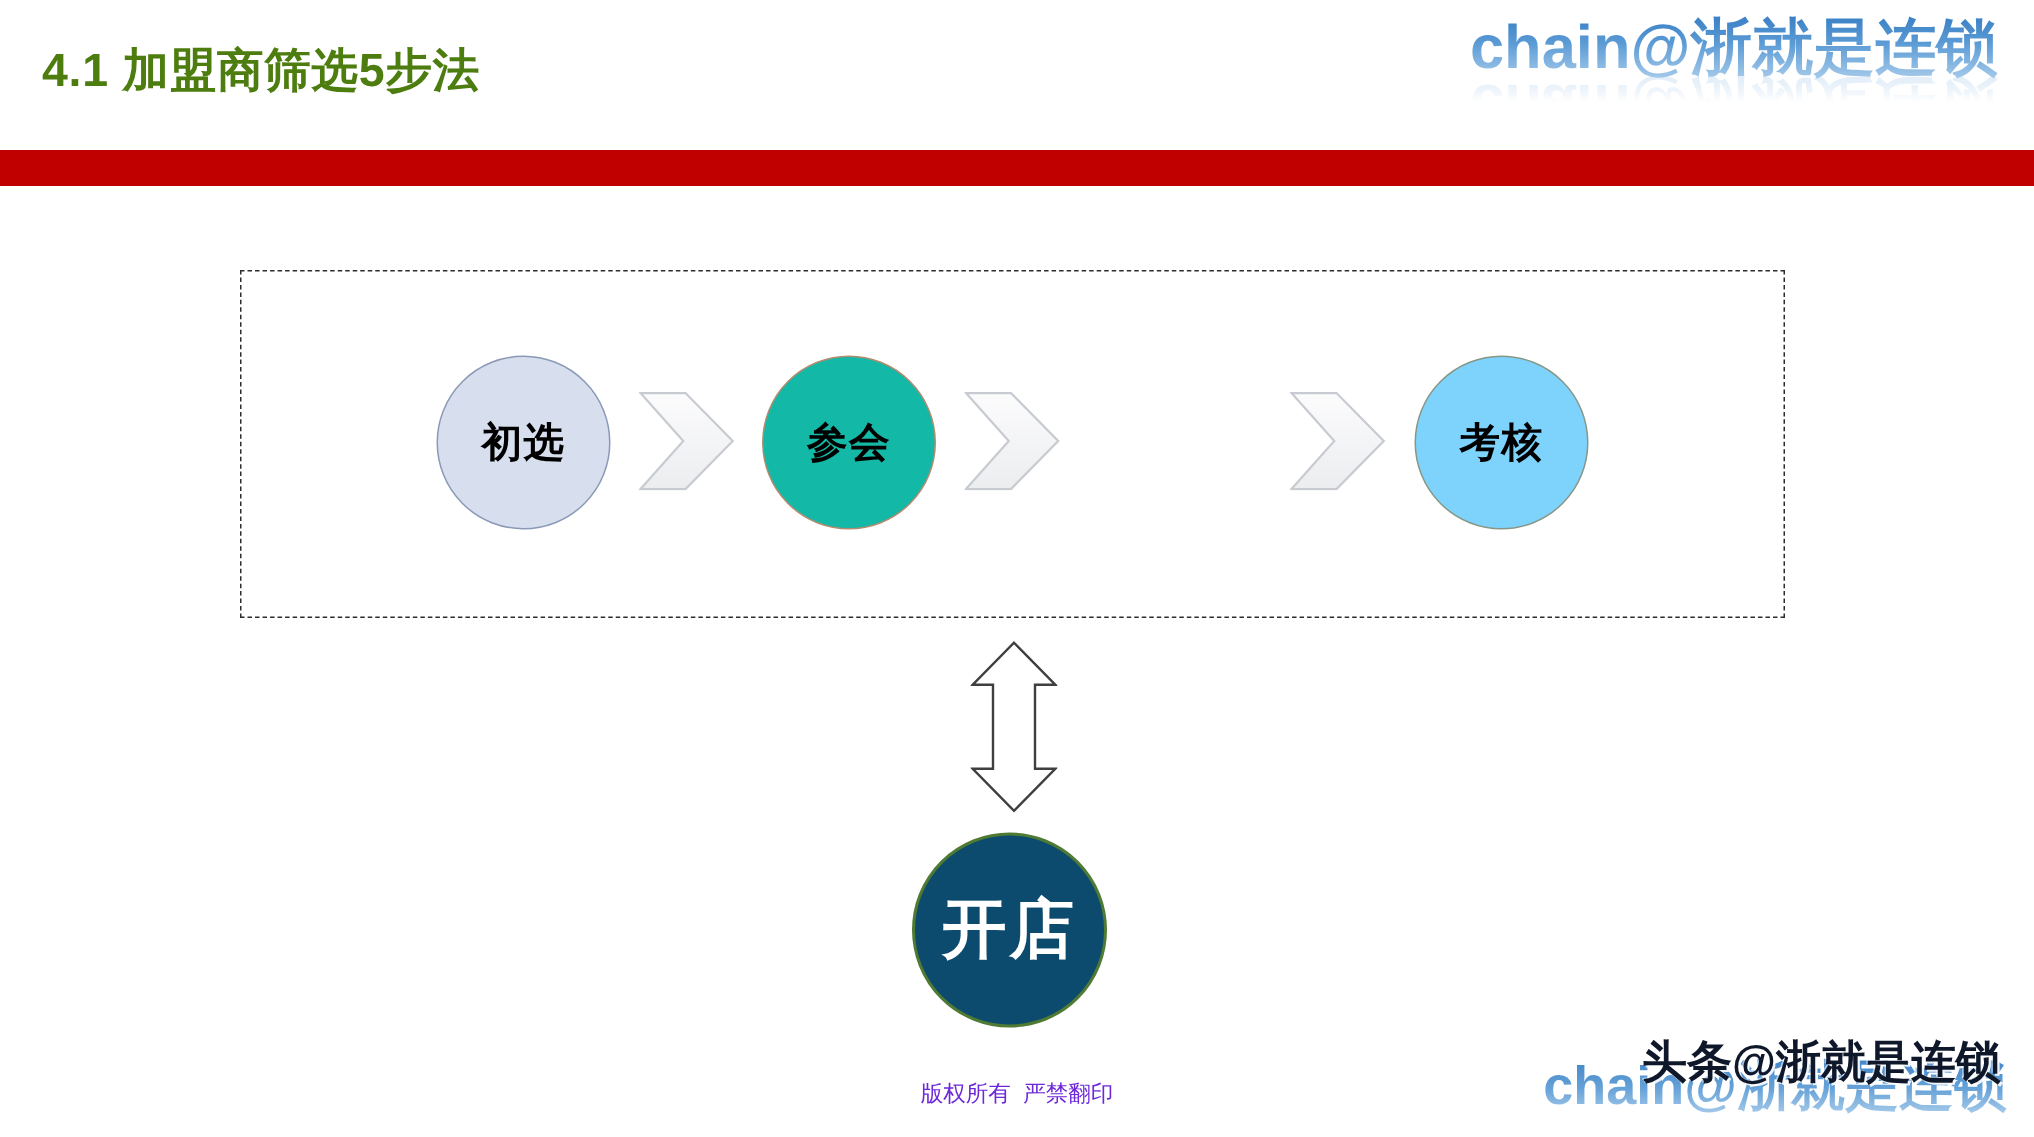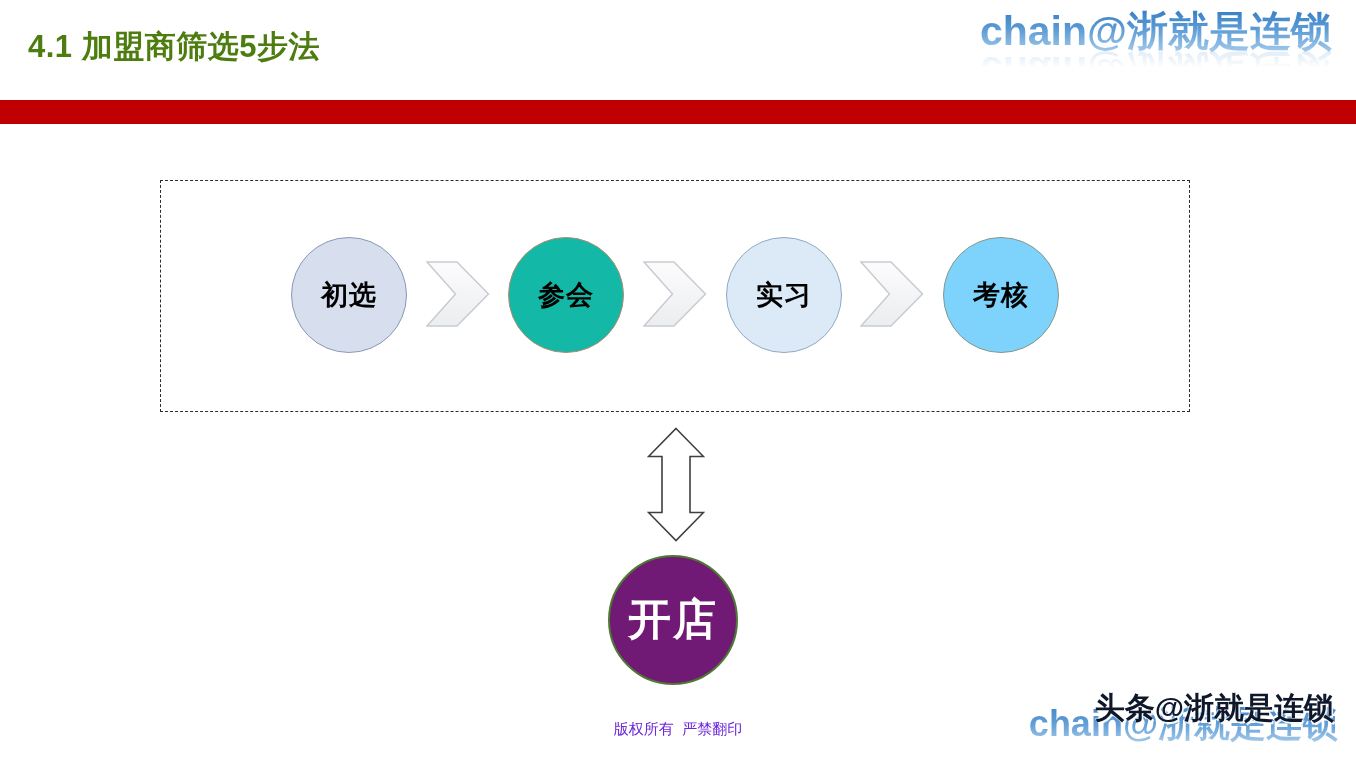--- a/index.html
+++ b/index.html
@@ -92,23 +92,20 @@
   <div class="accent-bar" style="background-color: rgb(192, 0, 0);"></div>
 
   <div class="process-box"></div>
 
   <div class="step-circle circle-1" style="background-color: rgb(215, 222, 238); border-color: rgb(138, 153, 181);">
     <span class="step-label">初选</span>
   </div>
   <div class="step-circle circle-2" style="background-color: #14b8a6; border-color: rgb(178, 140, 112);">
     <span class="step-label">参会</span>
   </div>
-  <div class="step-circle circle-3" style="background-color: rgb(220, 233, 246); border-color: rgb(143, 169, 196);">
-    <span class="step-label">实习</span>
-  </div>
   <div class="step-circle circle-4" style="background-color: #7dd3fc; border-color: rgb(135, 151, 135);">
     <span class="step-label">考核</span>
   </div>
 
   <svg class="chevron chevron-1" viewBox="0 0 64 66">
     <defs>
       <linearGradient id="chevGrad" x1="0" y1="0" x2="0" y2="1">
         <stop offset="0" stop-color="#FCFCFD"></stop>
           <stop offset="1" stop-color="#ECEDEF"></stop>
       </linearGradient>
@@ -119,21 +116,21 @@
     <polygon points="1,1 31,1 62.5,33 31,65 1,65 29.5,33" fill="url(#chevGrad)" stroke-width="1.5" style="stroke: rgb(200, 203, 209);"></polygon>
   </svg>
   <svg class="chevron chevron-3" viewBox="0 0 64 66">
     <polygon points="1,1 31,1 62.5,33 31,65 1,65 29.5,33" fill="url(#chevGrad)" stroke-width="1.5" style="stroke: rgb(200, 203, 209);"></polygon>
   </svg>
 
   <svg class="double-arrow" viewBox="0 0 58 115">
     <polygon points="29,1.5 56.5,29.5 43,29.5 43,85.5 56.5,85.5 29,113.5 1.5,85.5 15,85.5 15,29.5 1.5,29.5" stroke-width="1.6" style="fill: rgb(255, 255, 255); stroke: rgb(63, 63, 63);"></polygon>
   </svg>
 
-  <div class="result-circle" style="background-color: #701a75; border-color: rgb(78, 122, 51);">
+  <div class="result-circle" style="background-color: #0c4a6e; border-color: rgb(78, 122, 51);">
     <span class="result-label" style="color: rgb(255, 255, 255);">开店</span>
   </div>
 
   <div class="copyright">版权所有  严禁翻印</div>
   <div class="wm-bottom">
     <span class="wm-back">chain@浙就是连锁</span>
     <span class="wm-front">头条@浙就是连锁</span>
   </div>
 
 </div>

